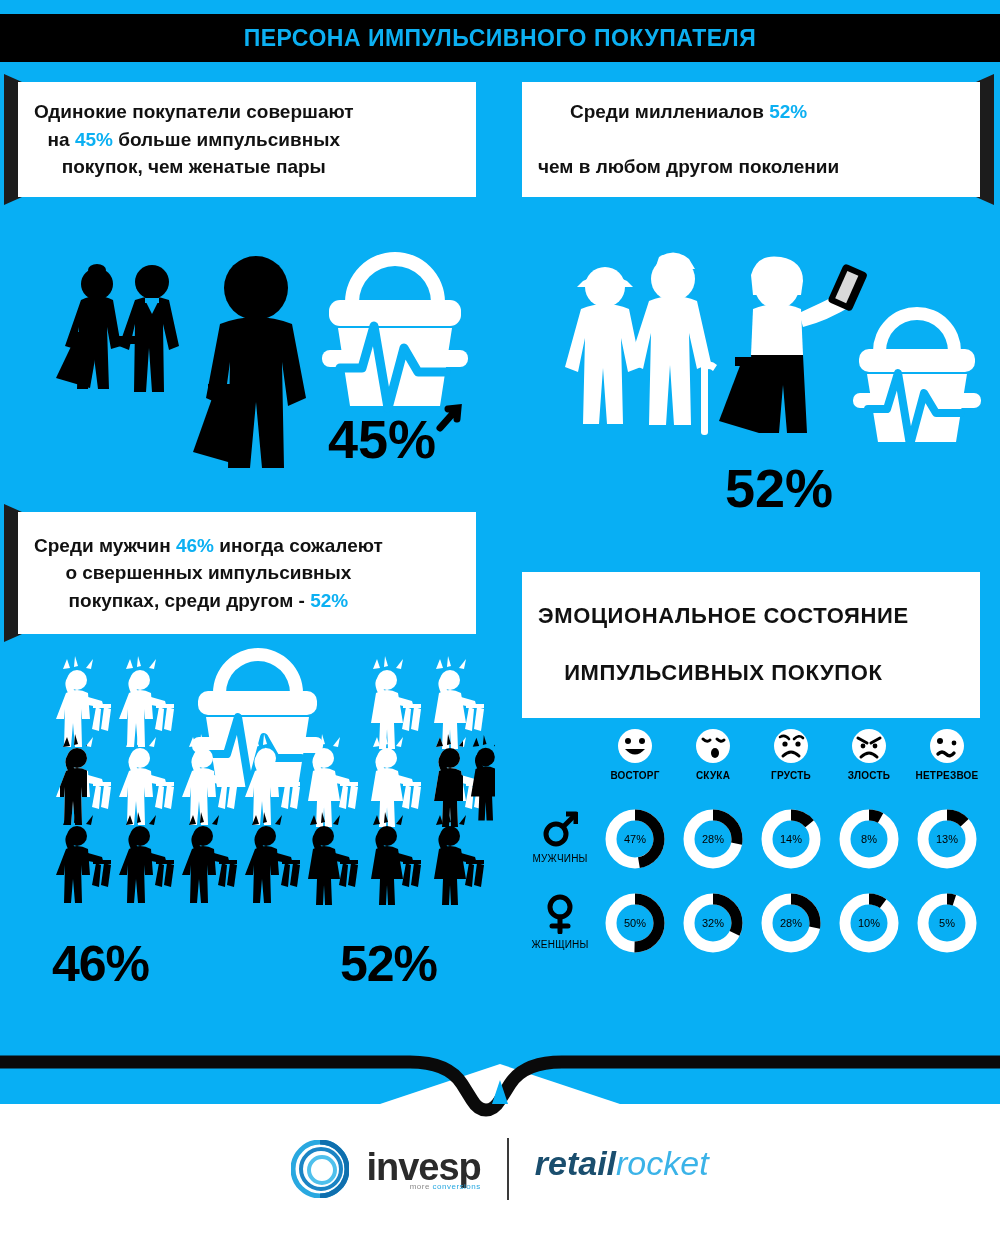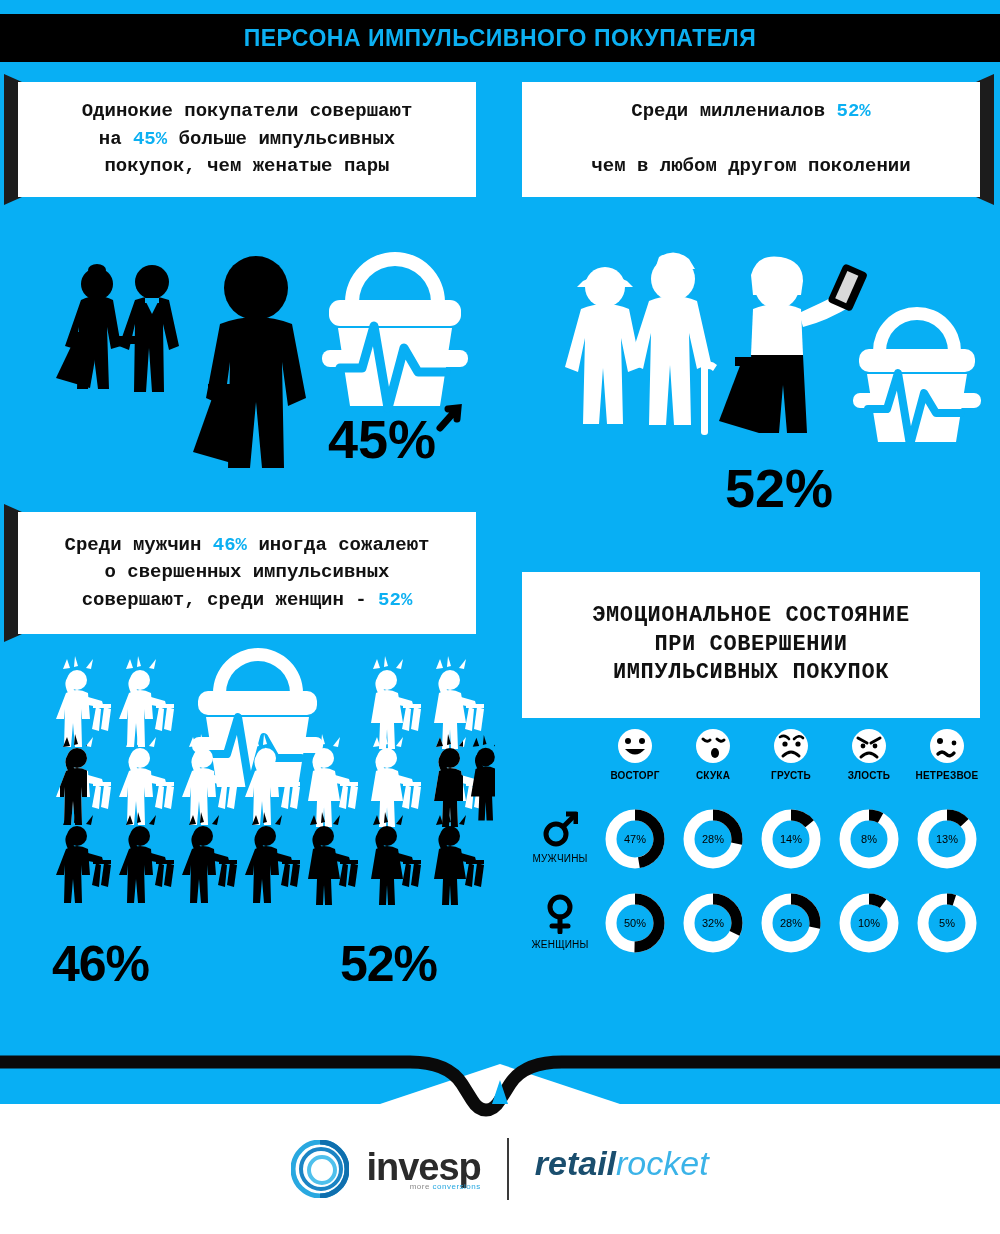--- a/index.html
+++ b/index.html
@@ -46,24 +46,22 @@
     letter-spacing: 0.5px;
     white-space: nowrap;
   }
 
   
   .callout {
     position: absolute;
     background: #ffffff;
     display: flex;
     align-items: center;
-    justify-content: center;
     text-align: center;
     z-index: 4;
-    font-family: Liberation Mono, monospace;
   }
   .callout-text {
     font-size: 19px;
     font-weight: bold;
     line-height: 1.45;
     color: #111111;
     padding: 0 16px;
   }
   .hl { color: #0CB0F2; }
 
@@ -321,28 +319,28 @@
     </g>
 
     <text x="170" y="262" font-family="Liberation Sans, sans-serif" font-size="54" font-weight="bold" fill="#000">52%</text>
   </svg>
 
   <div class="shadow-left" id="box3-shadow"></div>
   <div class="callout" id="box3">
     <div class="callout-text">
       <span>Среди мужчин </span><span class="hl">46%</span><span> иногда сожалеют</span><br>
       <span>о свершенных импульсивных</span><br>
-      <span>совершают, среди женщин - </span><span class="hl">52%</span>
+      <span>покупках, среди другом - </span><span class="hl">52%</span>
     </div>
   </div>
 
   <div class="callout" id="box4">
     <div class="callout-text">
       <span>ЭМОЦИОНАЛЬНОЕ СОСТОЯНИЕ</span><br>
-      <span>ПРИ СОВЕРШЕНИИ</span><br>
+      <br>
       <span>ИМПУЛЬСИВНЫХ ПОКУПОК</span>
     </div>
   </div>
 
   <svg class="panel" style="left:25px; top:645px;" width="470" height="345" viewBox="0 0 470 345">
     <defs>
 
       <g id="male-fig">
         <circle cx="17" cy="13" r="10"></circle>
         <path d="M3 2 l4 -10 3 9 z"></path>

